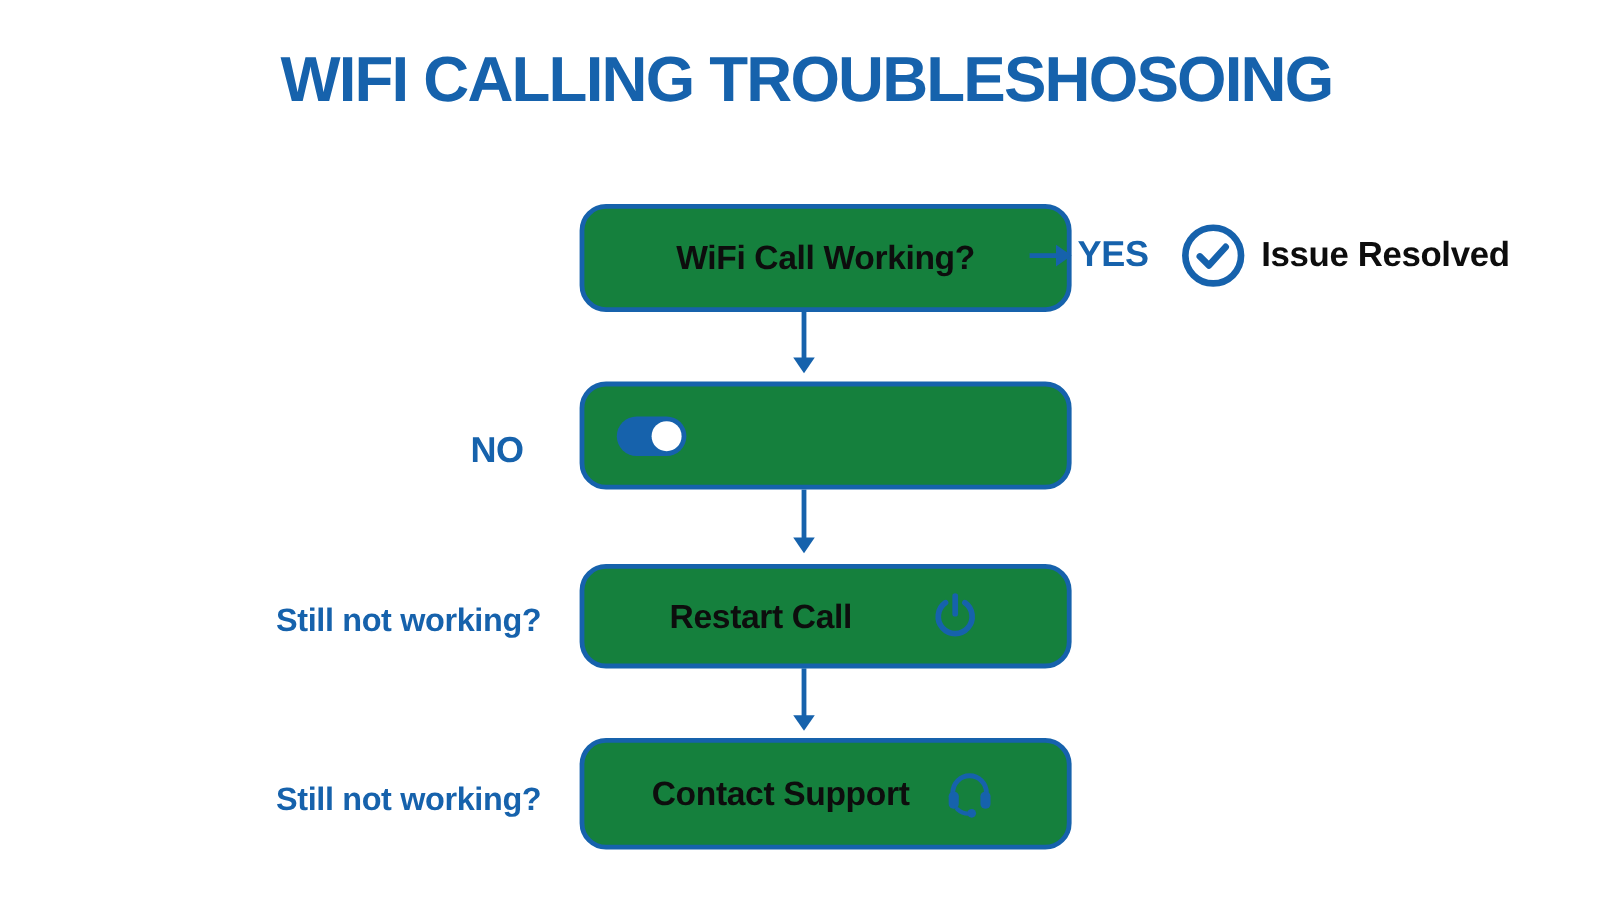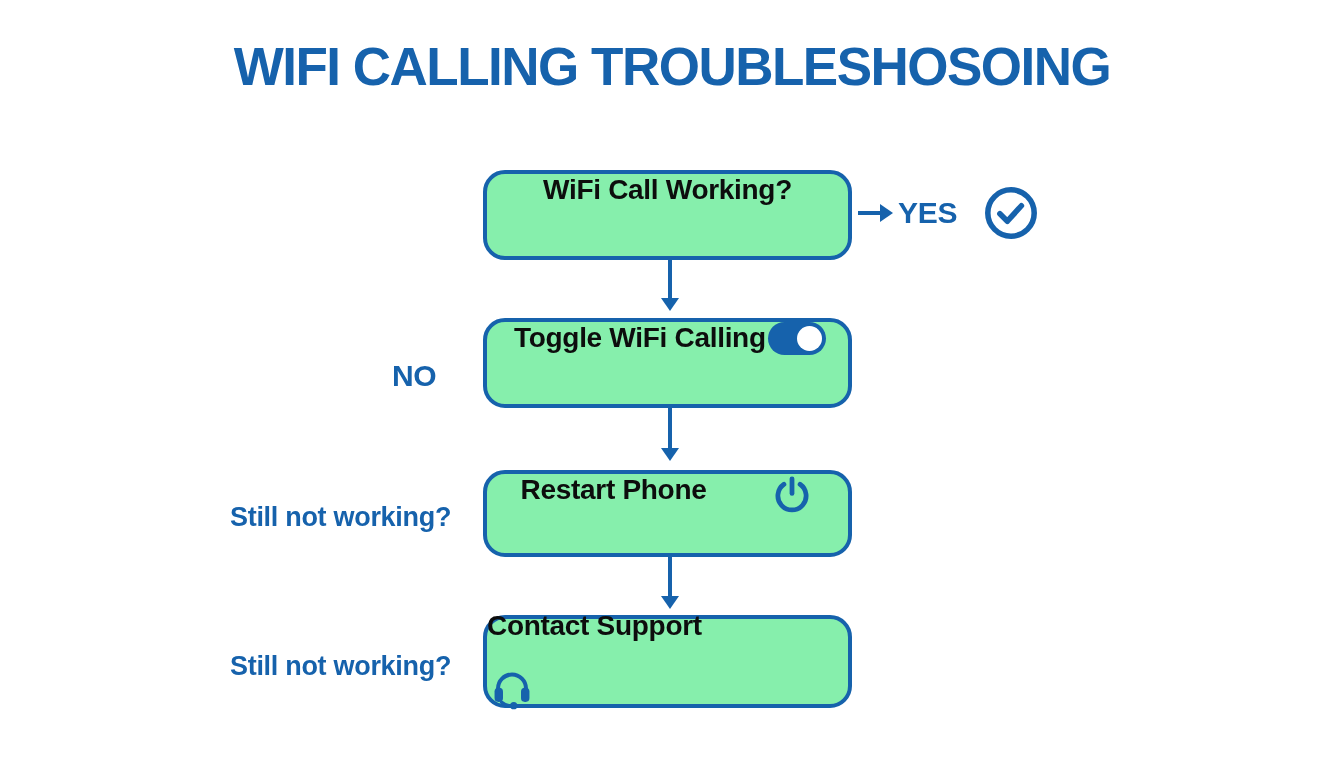--- a/index.html
+++ b/index.html
@@ -18,26 +18,27 @@
     text-align: center;
     font-size: 53px;
     font-weight: 700;
     letter-spacing: -1.5px;
     color: var(--accent, #1662ac);
   }
 
   .node {
     position: absolute;
     left: 483px;
-    width: 369px;
+    width: 410px;
     box-sizing: border-box;
-    background: #86efac;
+    background: #15803d;
     border: 4px solid var(--accent, #1662ac);
     border-radius: 22px;
     display: flex;
+    align-items: center;
     justify-content: center;
     color: var(--ink, #0d0d0d);
     font-weight: 700;
     font-size: 28px;
     letter-spacing: -0.3px;
   }
   .node .label { white-space: nowrap; }
 
   .blue-label {
     position: absolute;
@@ -112,52 +113,52 @@
   </div>
 
   <div class="harrow-line" style="left:858px;top:211px;width:24px;"></div>
   <div class="harrow-head" style="left:880px;top:204px;"></div>
   <div class="blue-label" style="left:898px;top:196px;font-size:30px;">YES</div>
 
   <svg class="icon-svg check-circle" style="left:982px;top:184px;" width="58" height="58" viewBox="0 0 24 24">
     <circle cx="12" cy="12" r="9.6" fill="none" stroke="currentColor" stroke-width="2.3"></circle>
     <path d="M7.4 12.3l3.1 3.1 5.8-6.4" fill="none" stroke="currentColor" stroke-width="2.3" stroke-linecap="round" stroke-linejoin="round"></path>
   </svg>
+  <div class="black-label" style="left:1051px;top:197px;font-size:29px;">Issue Resolved</div>
 
   <div class="varrow-line" style="top:260px;height:39px;"></div>
   <div class="varrow-head" style="top:298px;"></div>
 
   <div class="blue-label" style="left:392px;top:359px;font-size:30px;">NO</div>
 
   <div class="node" style="top:318px;height:90px;justify-content:space-between;padding:0 22px 0 27px;">
-    <span class="label">Toggle WiFi Calling</span>
     <span class="toggle">
       <span class="knob"></span>
     </span>
   </div>
 
   <div class="varrow-line" style="top:408px;height:41px;"></div>
   <div class="varrow-head" style="top:448px;"></div>
 
   <div class="blue-label" style="left:230px;top:502px;font-size:27px;">Still not working?</div>
 
   <div class="node" style="top:470px;height:87px;gap:64px;">
-    <span class="label">Restart Phone</span>
+    <span class="label">Restart Call</span>
     <svg class="icon-svg" width="44" height="44" viewBox="0 0 24 24">
       <path d="M7.6 5.6a7.7 7.7 0 1 0 8.8 0" fill="none" stroke="currentColor" stroke-width="2.6" stroke-linecap="round"></path>
       <path d="M12 2.6v8" fill="none" stroke="currentColor" stroke-width="2.6" stroke-linecap="round"></path>
     </svg>
   </div>
 
   <div class="varrow-line" style="top:557px;height:40px;"></div>
   <div class="varrow-head" style="top:596px;"></div>
 
   <div class="blue-label" style="left:230px;top:651px;font-size:27px;">Still not working?</div>
 
-  <div class="node" style="top:615px;height:93px;gap:25px;flex-direction:column;">
+  <div class="node" style="top:615px;height:93px;gap:25px;">
     <span class="label">Contact Support</span>
     <svg class="icon-svg" width="50" height="46" viewBox="0 0 24 24">
       <path d="M4.7 13.2v-2a7.3 7.3 0 0 1 14.6 0v2" fill="none" stroke="currentColor" stroke-width="2.1" stroke-linecap="round"></path>
       <rect x="2.9" y="10.8" width="4.4" height="7.4" rx="2" fill="currentColor"></rect>
       <rect x="16.7" y="10.8" width="4.4" height="7.4" rx="2" fill="currentColor"></rect>
       <path d="M6.6 18.4q2.6 2.3 5.6 1.9" fill="none" stroke="currentColor" stroke-width="1.8" stroke-linecap="round"></path>
       <circle cx="12.9" cy="20.2" r="1.9" fill="currentColor"></circle>
     </svg>
   </div>
 

